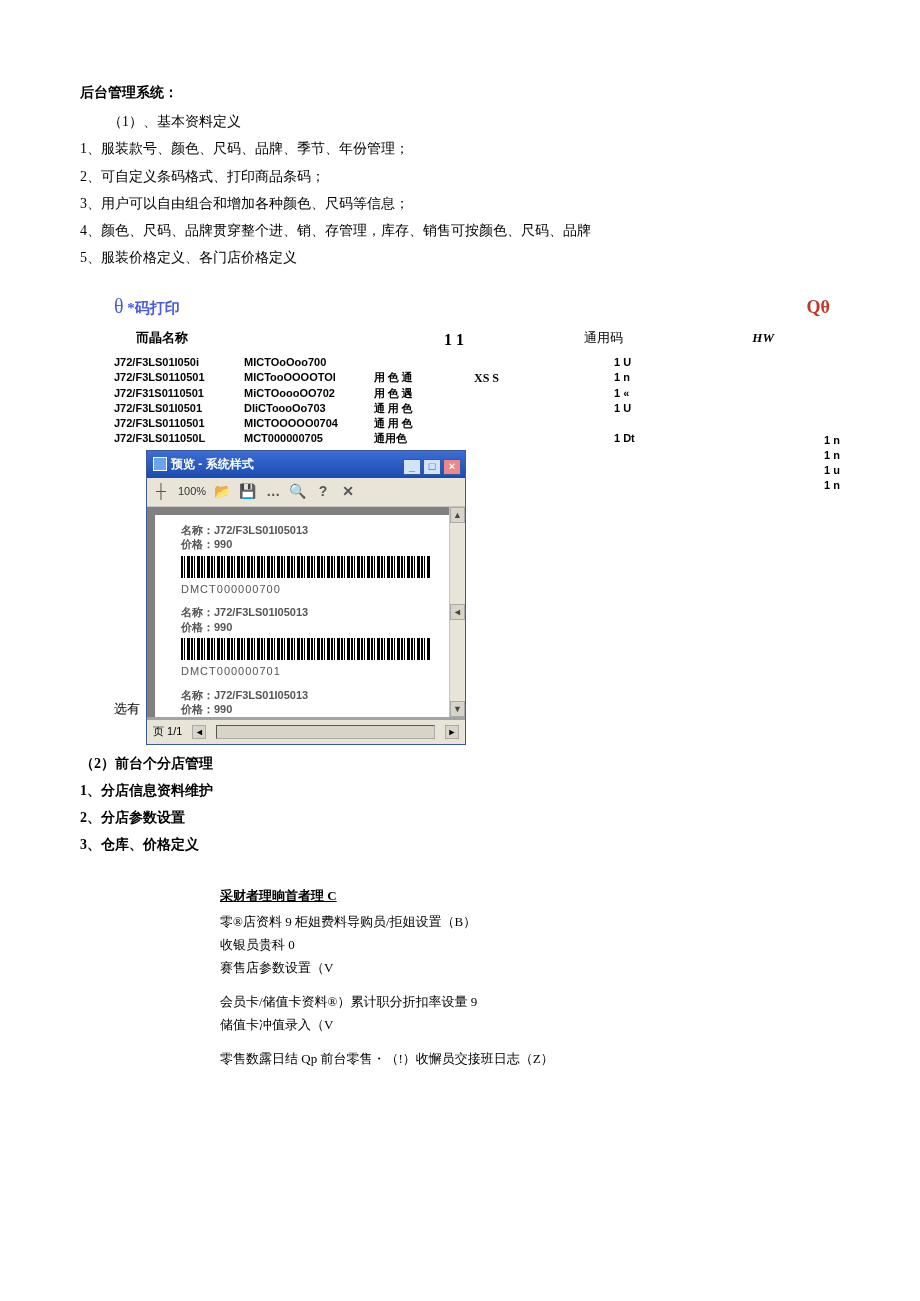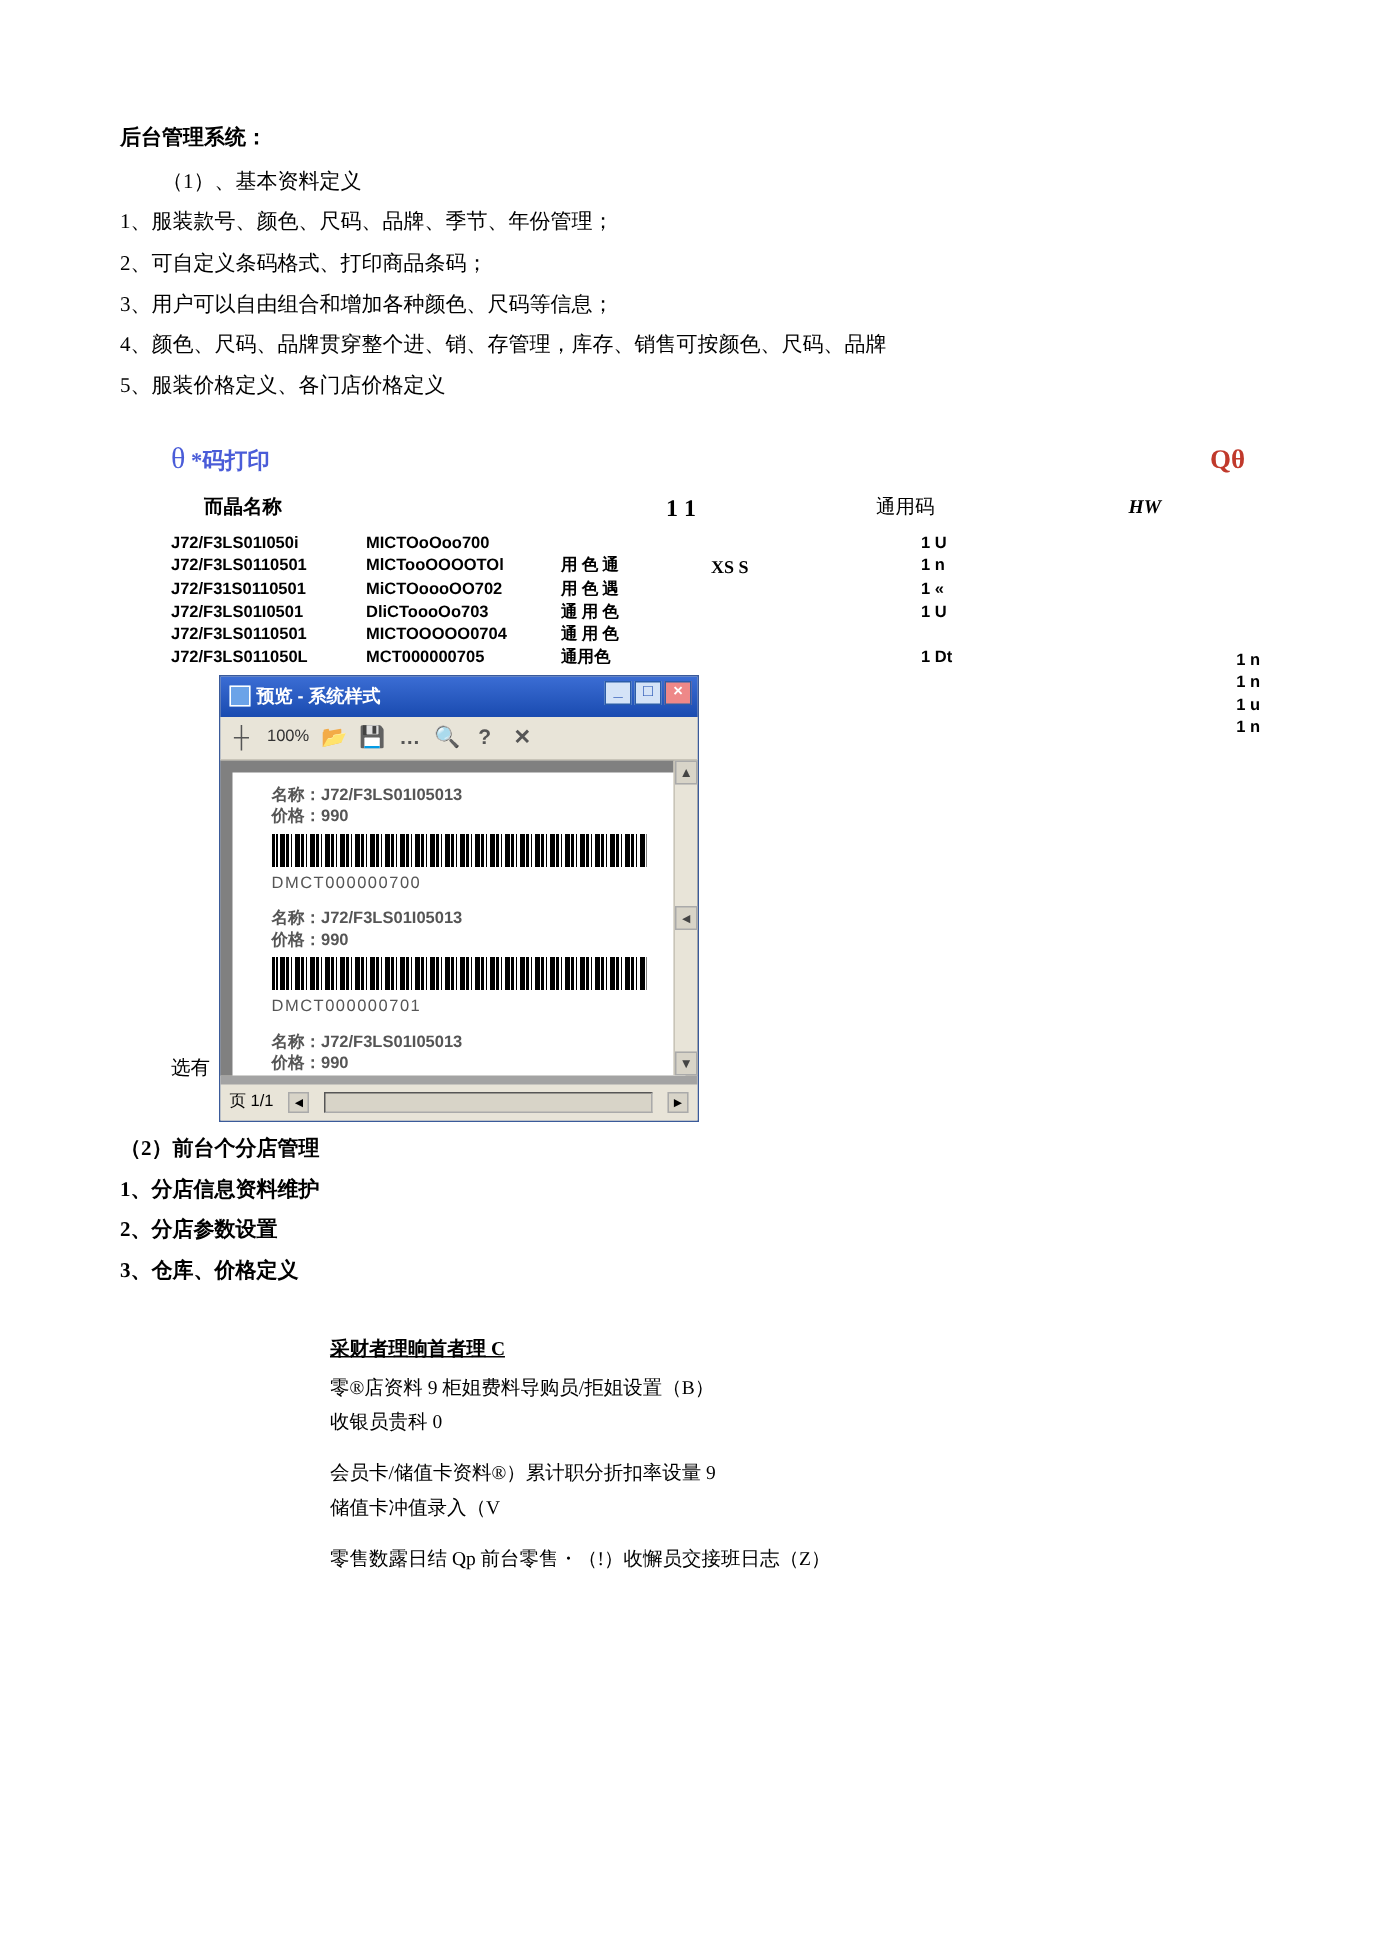--- a/index.html
+++ b/index.html
@@ -46,21 +46,21 @@
       border: 1px solid #3a5a9a;
       font-family: "SimSun", Tahoma, sans-serif;
     }
     .titlebar {
       background: linear-gradient(to bottom, #3b6dd4, #1a4bb0);
       color: #fff;
       font-size: 12px;
       font-weight: bold;
       padding: 3px 4px 3px 6px;
       display: flex;
-      align-items: flex-start;
+      align-items: flex-end;
       justify-content: space-between;
     }
     .titlebar-left { display: flex; align-items: center; gap: 4px; }
     .tb-icon { width: 14px; height: 14px; background: #6ba3e8; border: 1px solid #fff; }
     .tb-buttons { display: flex; gap: 2px; }
     .tb-btn { width: 18px; height: 16px; background: #d4e3f7; border: 1px solid #2a5ca8; font-size: 11px; display: flex; align-items: center; justify-content: center; color: #1a4bb0; font-weight: bold; }
     .tb-btn.close { background: #e88; color: #fff; }
     .toolbar {
       background: #e8e4d8;
       border-bottom: 1px solid #c8c4b8;
@@ -90,21 +90,21 @@
     .barcode {
       height: 22px;
       margin: 4px 0 2px 0;
       background: repeating-linear-gradient(90deg, #000 0 2px, #fff 2px 3px, #000 3px 4px, #fff 4px 6px, #000 6px 9px, #fff 9px 10px);
     }
     .barcode-text { text-align: left; font-family: Liberation Sans, sans-serif; font-size: 11px; letter-spacing: 1px; margin-bottom: 6px; }
     .scroll-v { position: absolute; right: 0; top: 0; bottom: 0; width: 16px; background: #e8e4d8; border-left: 1px solid #c8c4b8; display: flex; flex-direction: column; justify-content: space-between; }
     .scroll-btn { height: 16px; background: #d8d4c8; border: 1px solid #aaa; font-size: 9px; display: flex; align-items: center; justify-content: center; color: #444; }
     .statusbar {
       background: #e8e4d8;
-      border-top: 6px solid #a3a3a3;
+      border-top: 3px solid #a3a3a3;
       padding: 2px 6px;
       font-size: 11px;
       display: flex;
       align-items: center;
       gap: 10px;
     }
     .sb-scroll { flex: 1; height: 14px; background: #d8d4c8; border: 1px inset #aaa; position: relative; }
     .sb-arrow { width: 14px; height: 14px; background: #d8d4c8; border: 1px solid #aaa; display: inline-flex; align-items: center; justify-content: center; font-size: 9px; }
 
     .section2 { margin-top: 6px; font-weight: bold; }
@@ -251,18 +251,19 @@
   <div class="para">（2）前台个分店管理</div>
   <div class="para">1、分店信息资料维护</div>
   <div class="para">2、分店参数设置</div>
   <div class="para">3、仓库、价格定义</div>
 </div>
 
 <div class="menu-block">
   <div class="menu-head">采财者理晌首者理 C</div>
   <div class="menu-line"><span>零®店资料 9 柜姐费料导购员/拒姐设置（B）</span></div>
   <div class="menu-line"><span>收银员贵科 0</span></div>
+  <div class="menu-line"><span>赛售店参数设置（V</span></div>
   <div class="gap"></div>
   <div class="menu-line"><span>会员卡/储值卡资料®）累计职分折扣率设量 9</span></div>
   <div class="menu-line"><span>储值卡冲值录入（V</span></div>
   <div class="gap"></div>
   <div class="menu-line"><span>零售数露日结 Qp 前台零售・（!）收懈员交接班日志（Z）</span></div>
 </div>
 
 </body></html>

